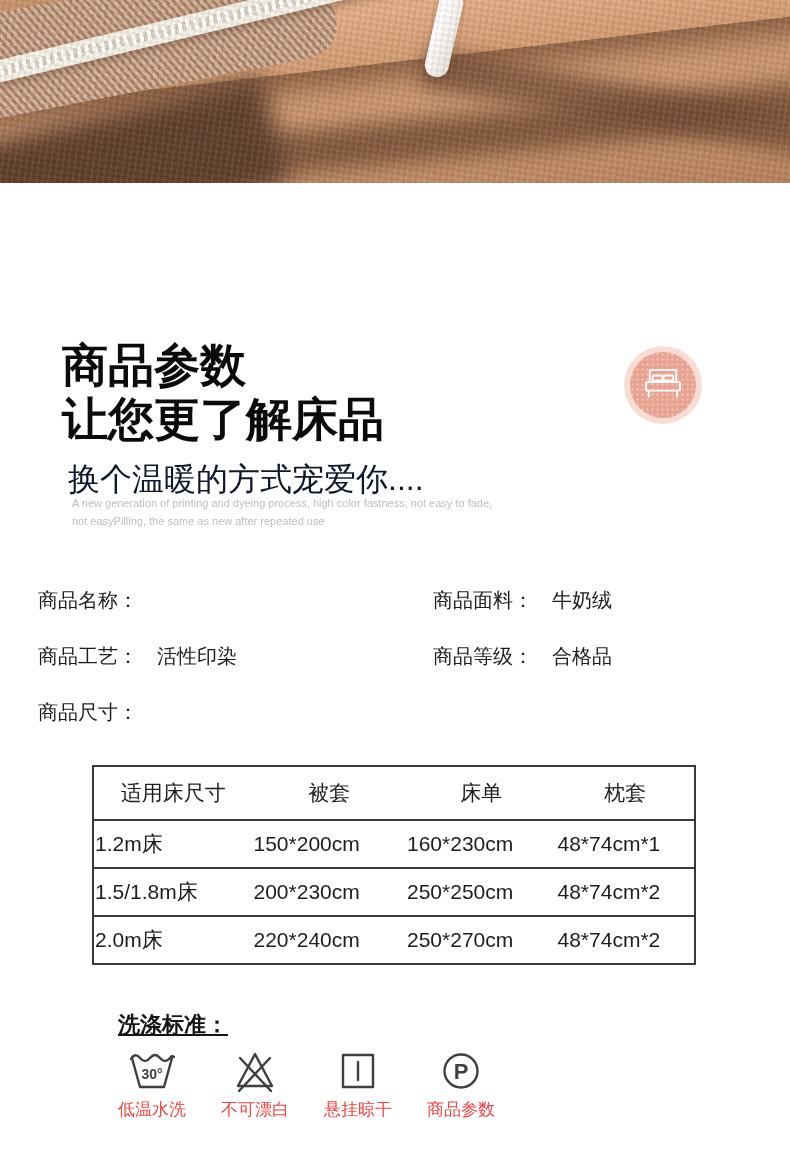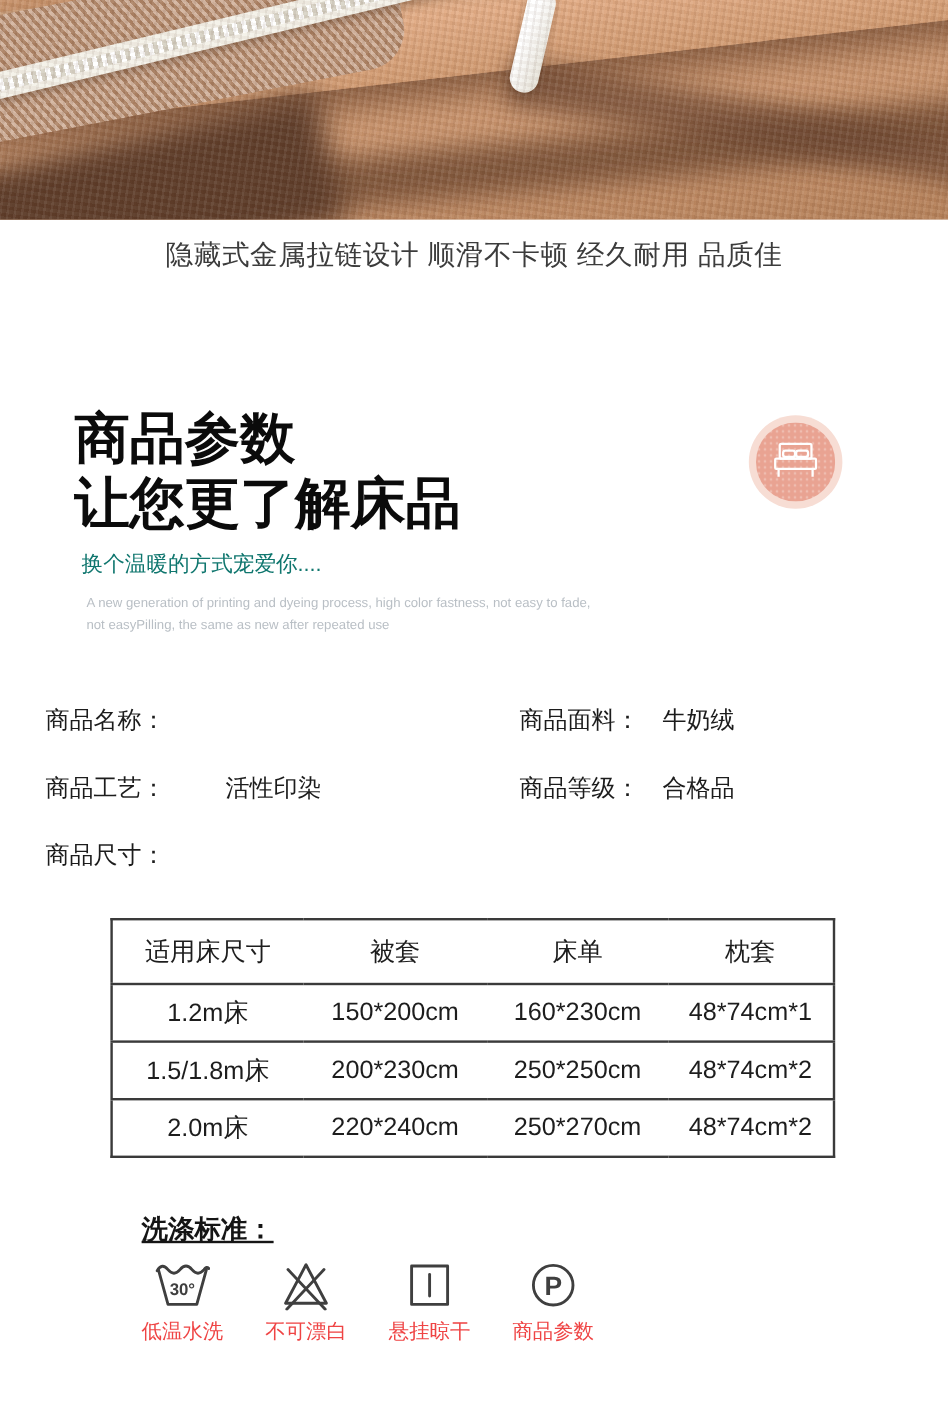--- a/index.html
+++ b/index.html
@@ -49,37 +49,37 @@
 
   
   .badge { position:absolute; left:624px; top:346px; width:78px; height:78px; }
   .badge-ring { position:absolute; inset:0; border-radius:50%; background:#f7ddd4; }
   .badge-core { position:absolute; inset:6px; border-radius:50%; background-color:#e9a392;
                 background-image:radial-gradient(rgba(255,255,255,.28) 1px,transparent 1.4px);
                 background-size:5px 5px;
                 display:flex; align-items:center; justify-content:center; }
 
   
-  .subtitle { position:absolute; left:68px; top:458px; font-size:18px; color:#0f766e; }
+  .subtitle { position:absolute; left:68px; top:458px; font-size:32px; color:#0f172a; }
   .note { position:absolute; left:72px; top:494px; font-size:11px; line-height:18px; color:#b9bfc5; }
 
   
   .info { position:absolute; left:38px; top:587px; width:714px; font-size:20px; color:#1c1c1c; }
   .info-row { display:flex; margin-bottom:29px; }
   .info-field { display:flex; }
-  .info-field.left { width:395px;gap:31px; }
+  .info-field.left { width:395px; }
   .info-label { display:inline-block; min-width:119px; }
   .info-value { white-space:nowrap; }
 
   
   .size-table { position:absolute; left:92px; top:765px; width:604px;
                 border-collapse:collapse; table-layout:fixed;
                 border:2px solid #3a3a3a; font-size:21px; color:#1d1d1d; }
   .size-table th { height:50px; font-weight:400; text-align:center; border-bottom:2px solid #3a3a3a; }
-  .size-table td { height:44px; text-align:center; }
+  .size-table td { height:44px; text-align:left; }
   .size-table tbody tr + tr td { border-top:2px solid #3a3a3a; }
 
   
   .wash-title { position:absolute; left:118px; top:1010px; font-size:22px; font-weight:700; color:#151515;text-decoration:underline; }
   .wash-row { position:absolute; left:102px; top:1050px; display:flex; gap:3px; }
   .wash-item { width:100px; display:flex; flex-direction:column; align-items:center; }
   .wash-item svg { display:block; }
   .wash-label { margin-top:6px; font-size:17px; color:#ef4444; white-space:nowrap; }
 
   .icon-stroke { stroke:#3f3f3f; fill:none; stroke-width:2.4; stroke-linecap:round; stroke-linejoin:round; }
@@ -94,21 +94,20 @@
     <div class="ph-ridge"></div>
     <div class="ph-shadow-band"></div>
     <div class="ph-topright-streak"></div>
     <div class="ph-corner-dark"></div>
     <div class="ph-weave"></div>
     <div class="ph-zipper"></div>
     <div class="ph-pull"></div>
     <div class="ph-texture"></div>
   </div>
 
-  <div class="caption">隐藏式金属拉链设计 顺滑不卡顿 经久耐用 品质佳</div>
 
   <div class="big-title">
     <div>商品参数</div>
     <div>让您更了解床品</div>
   </div>
 
   <div class="badge">
     <div class="badge-ring"></div>
     <div class="badge-core">
       <svg width="42" height="34" viewBox="0 0 44 36">

